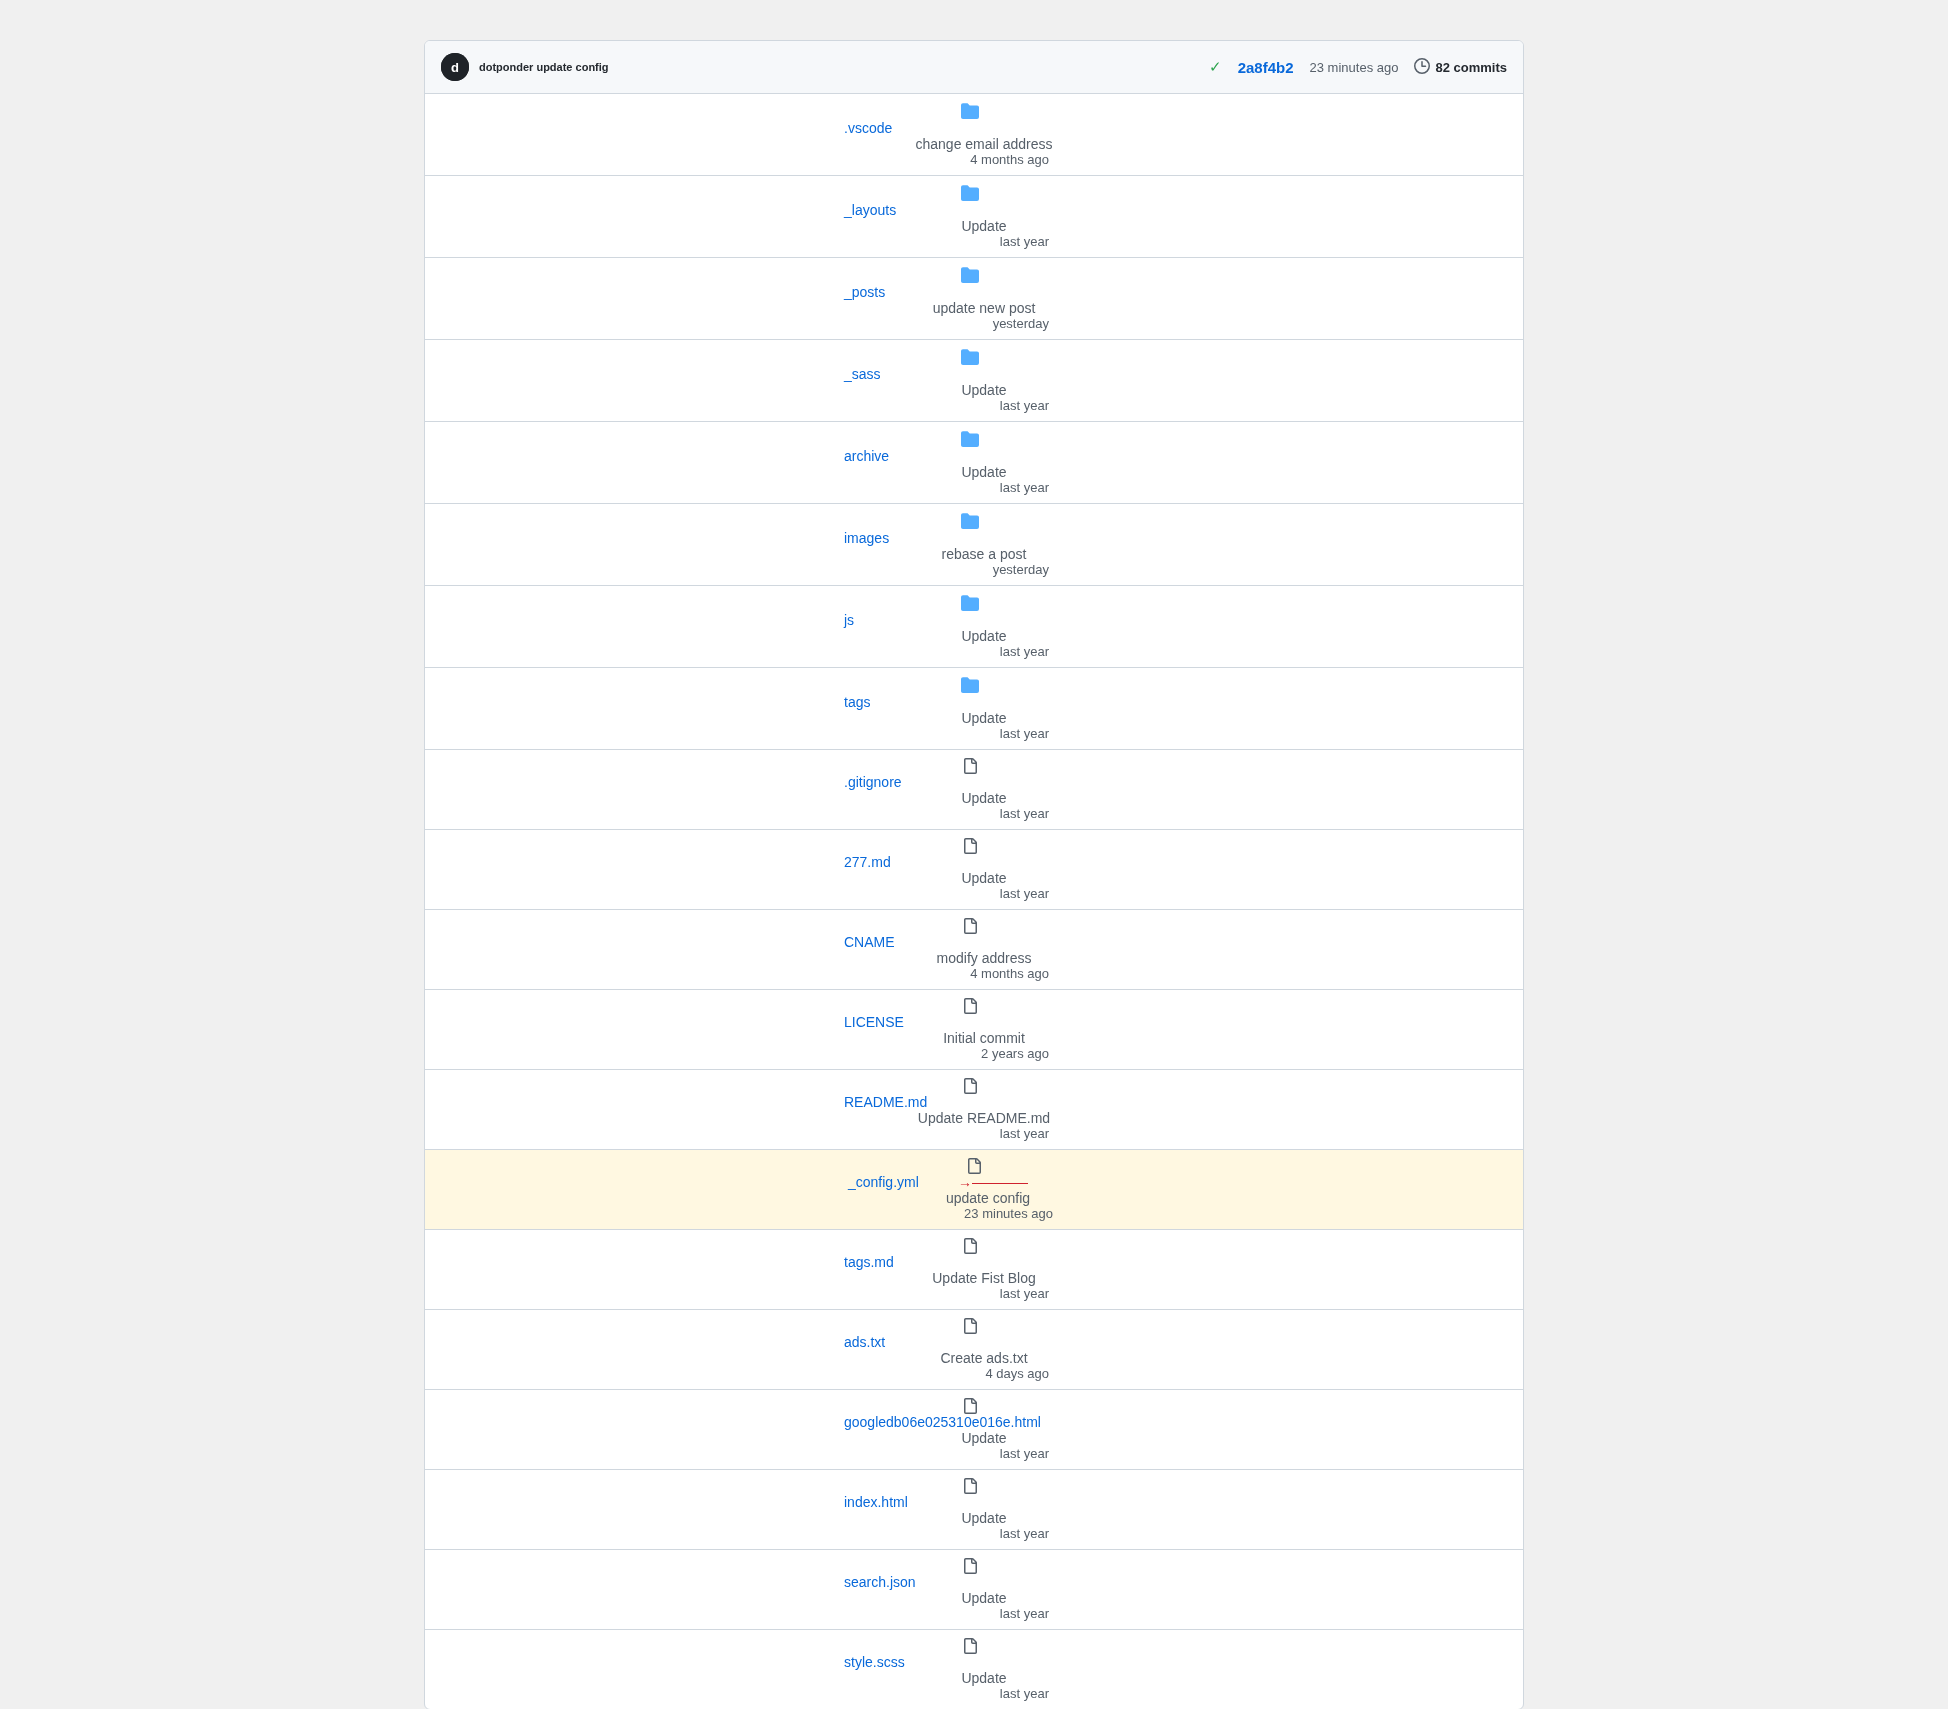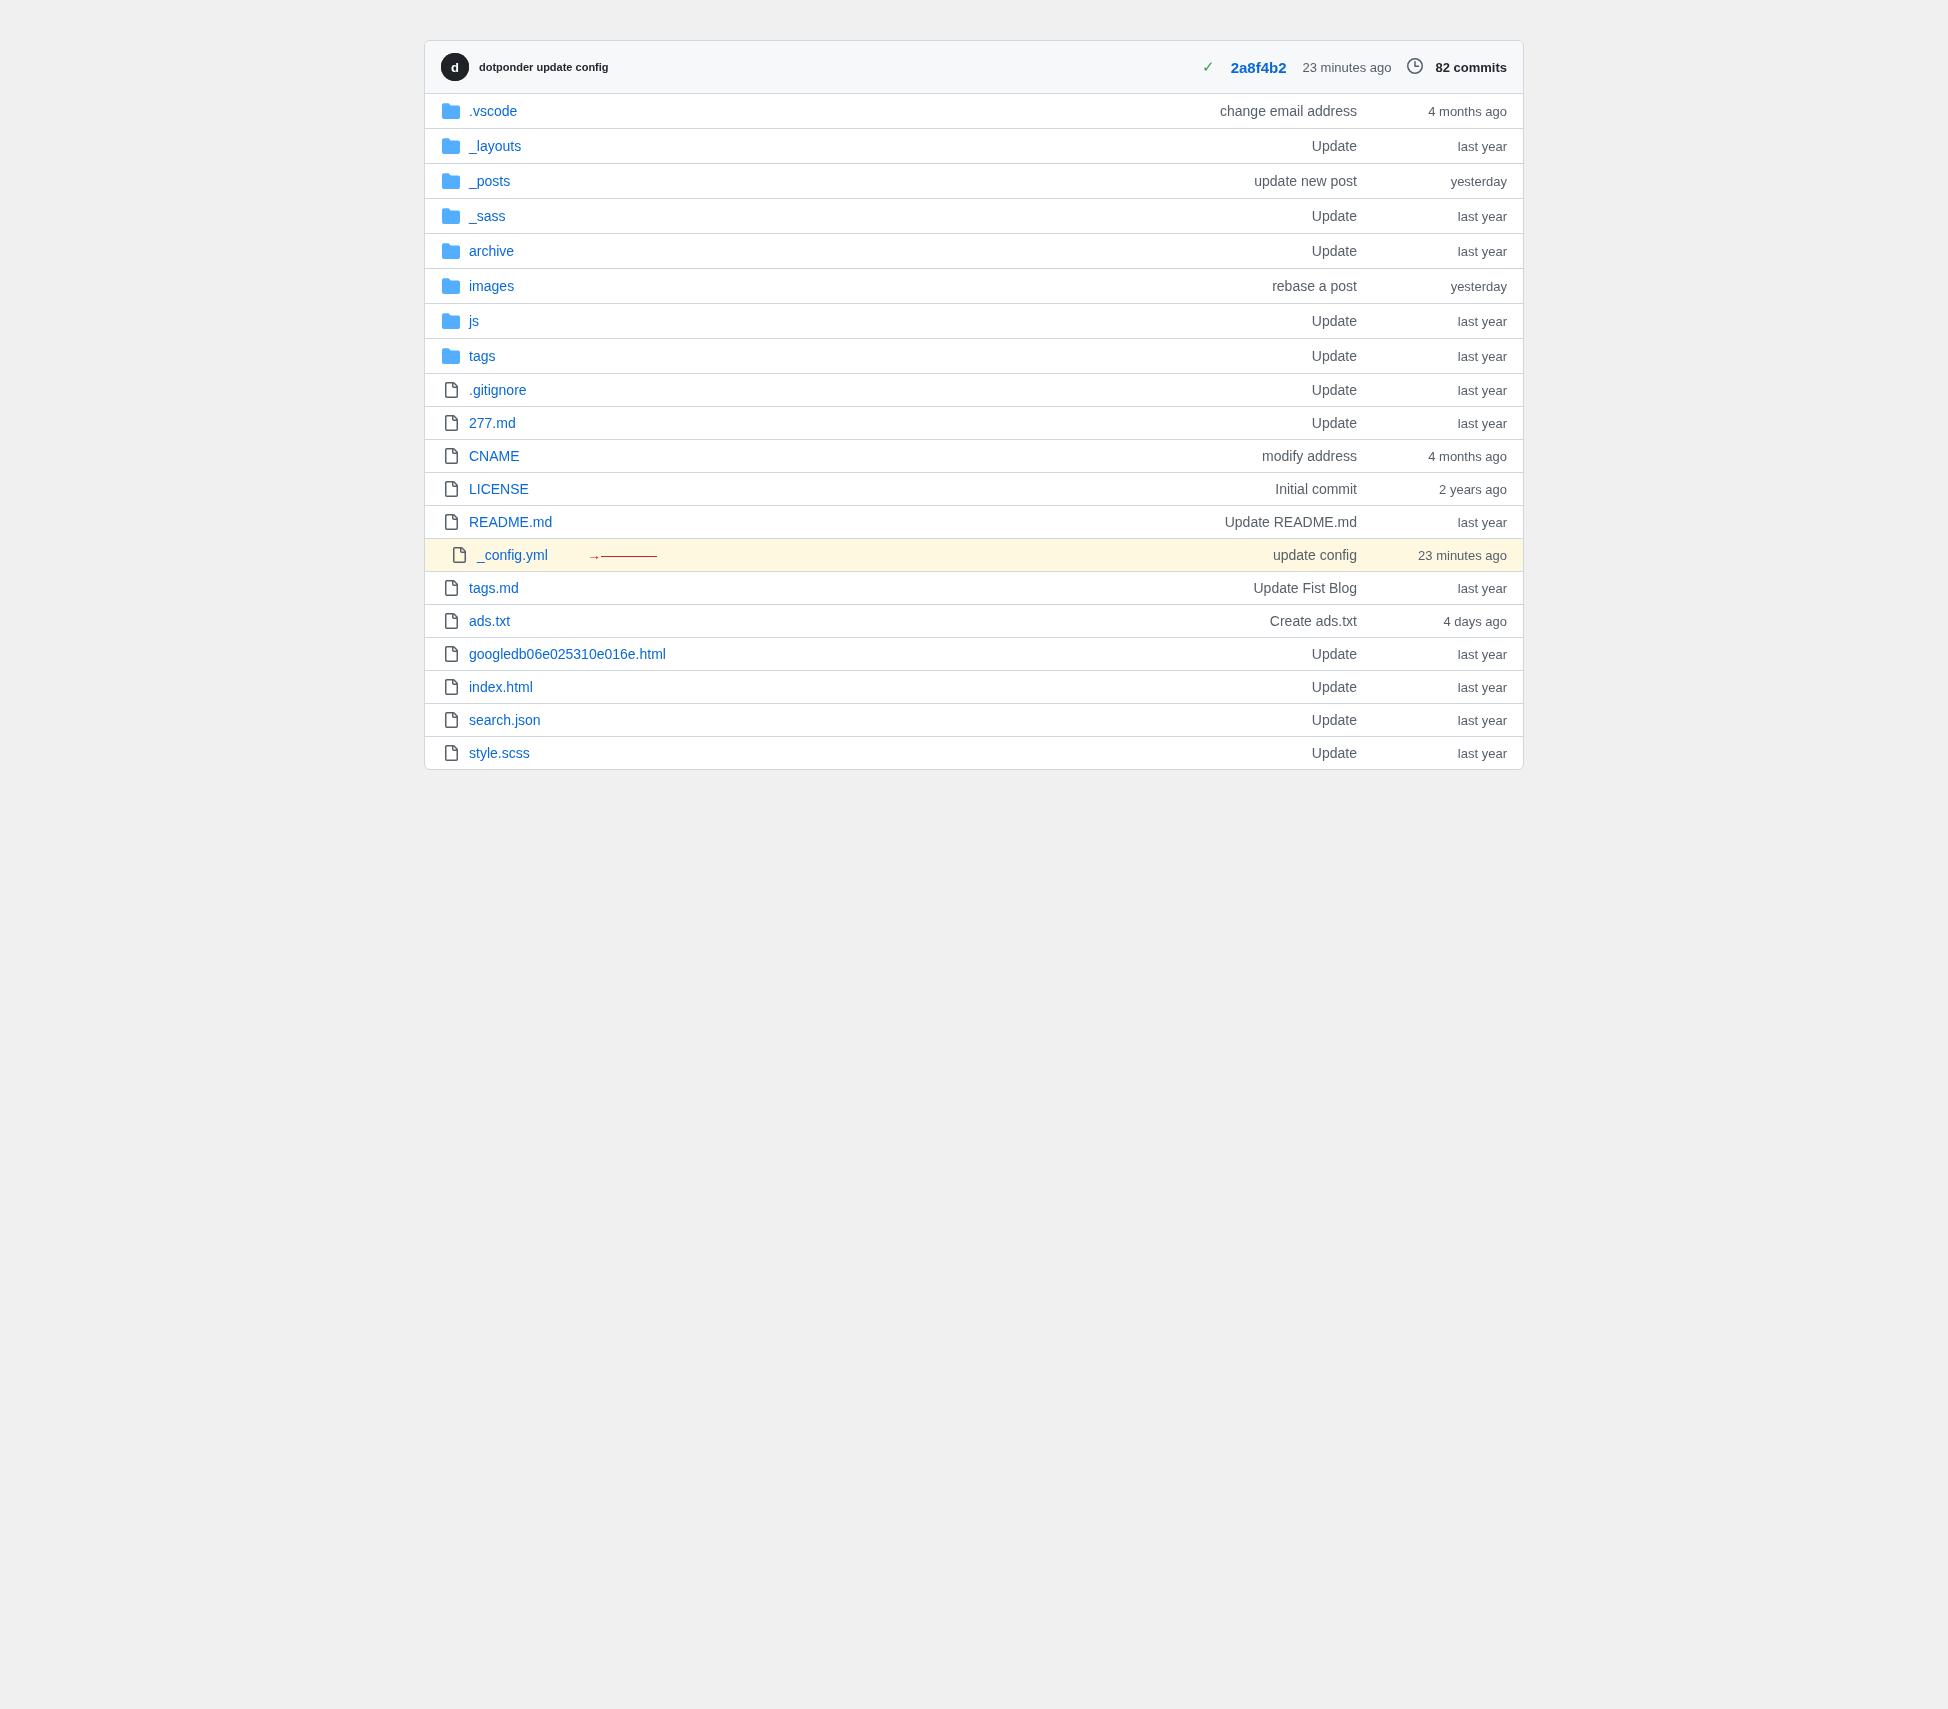--- a/index.html
+++ b/index.html
@@ -64,32 +64,33 @@
       font-size: 15px;
     }
     .commit-hash {
       color: #0969da;
       font-weight: 600;
       font-size: 15px;
     }
     .commits-link {
       display: flex;
       align-items: center;
-      gap: 12px;
+      gap: 5px;
       color: #24292f;
       font-weight: 600;
       font-size: 13px;
     }
     
     .file-row {
       display: flex;
       align-items: center;
       padding: 8px 16px;
       border-bottom: 1px solid #d0d7de;
       transition: background 0.1s;
+      flex-direction: column;
     }
     .file-row:last-child {
       border-bottom: none;
     }
     .file-row.highlighted {
       background: #fff8e1;
       padding-left: 24px;
     }
     .file-icon {
       width: 20px;

